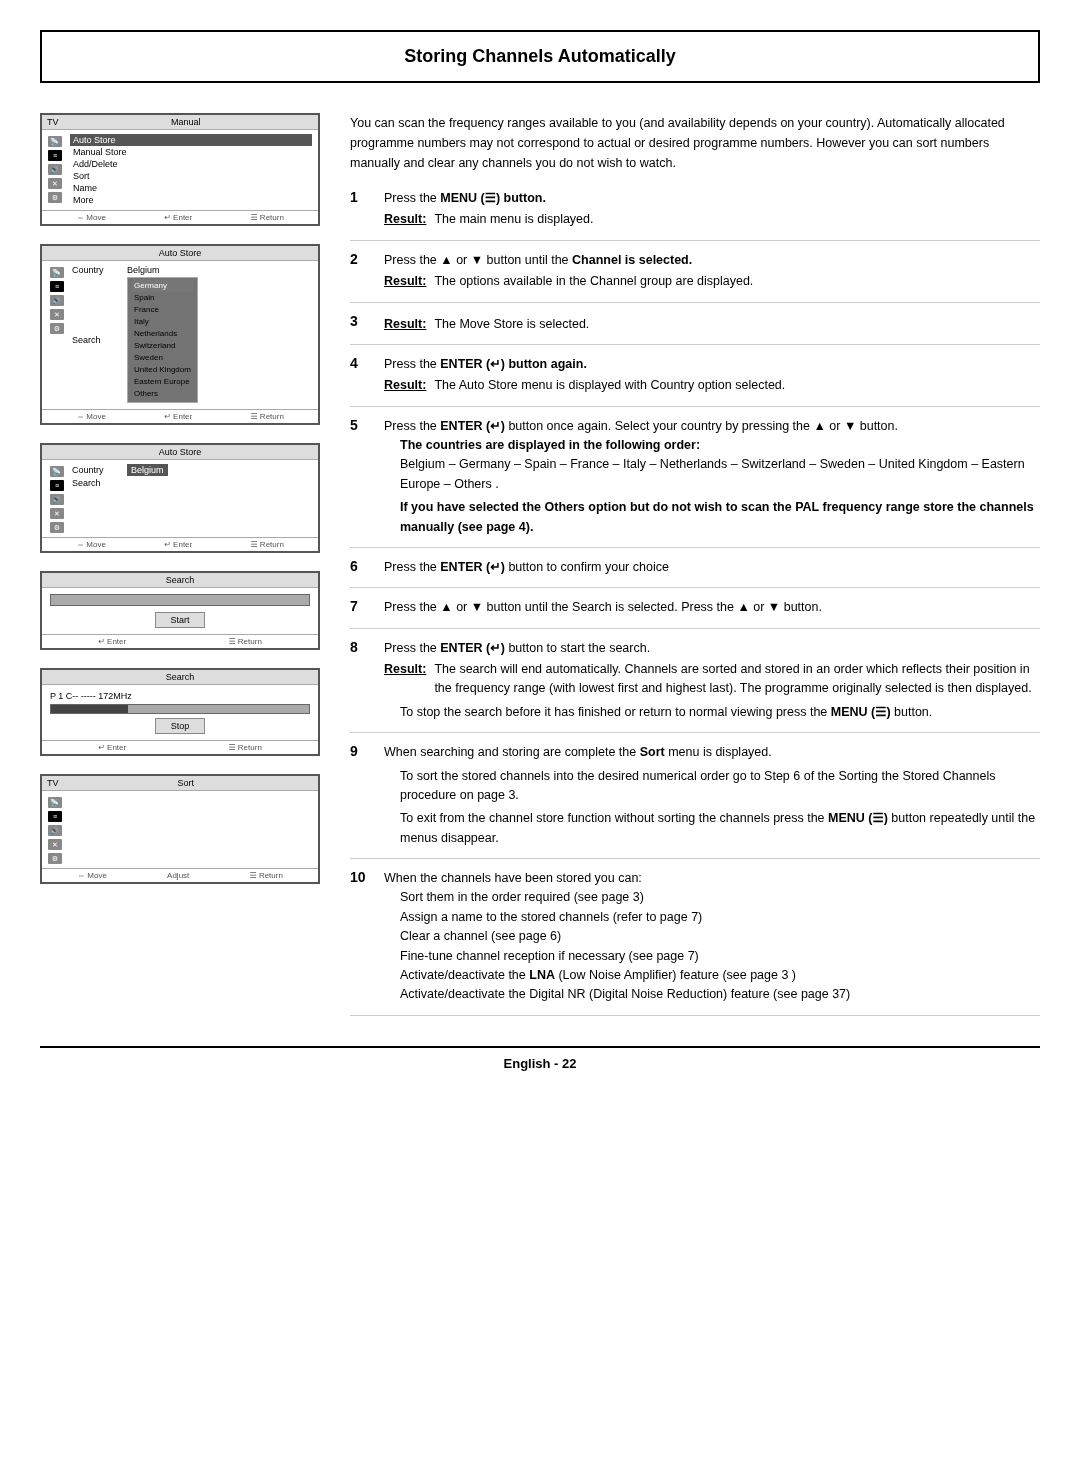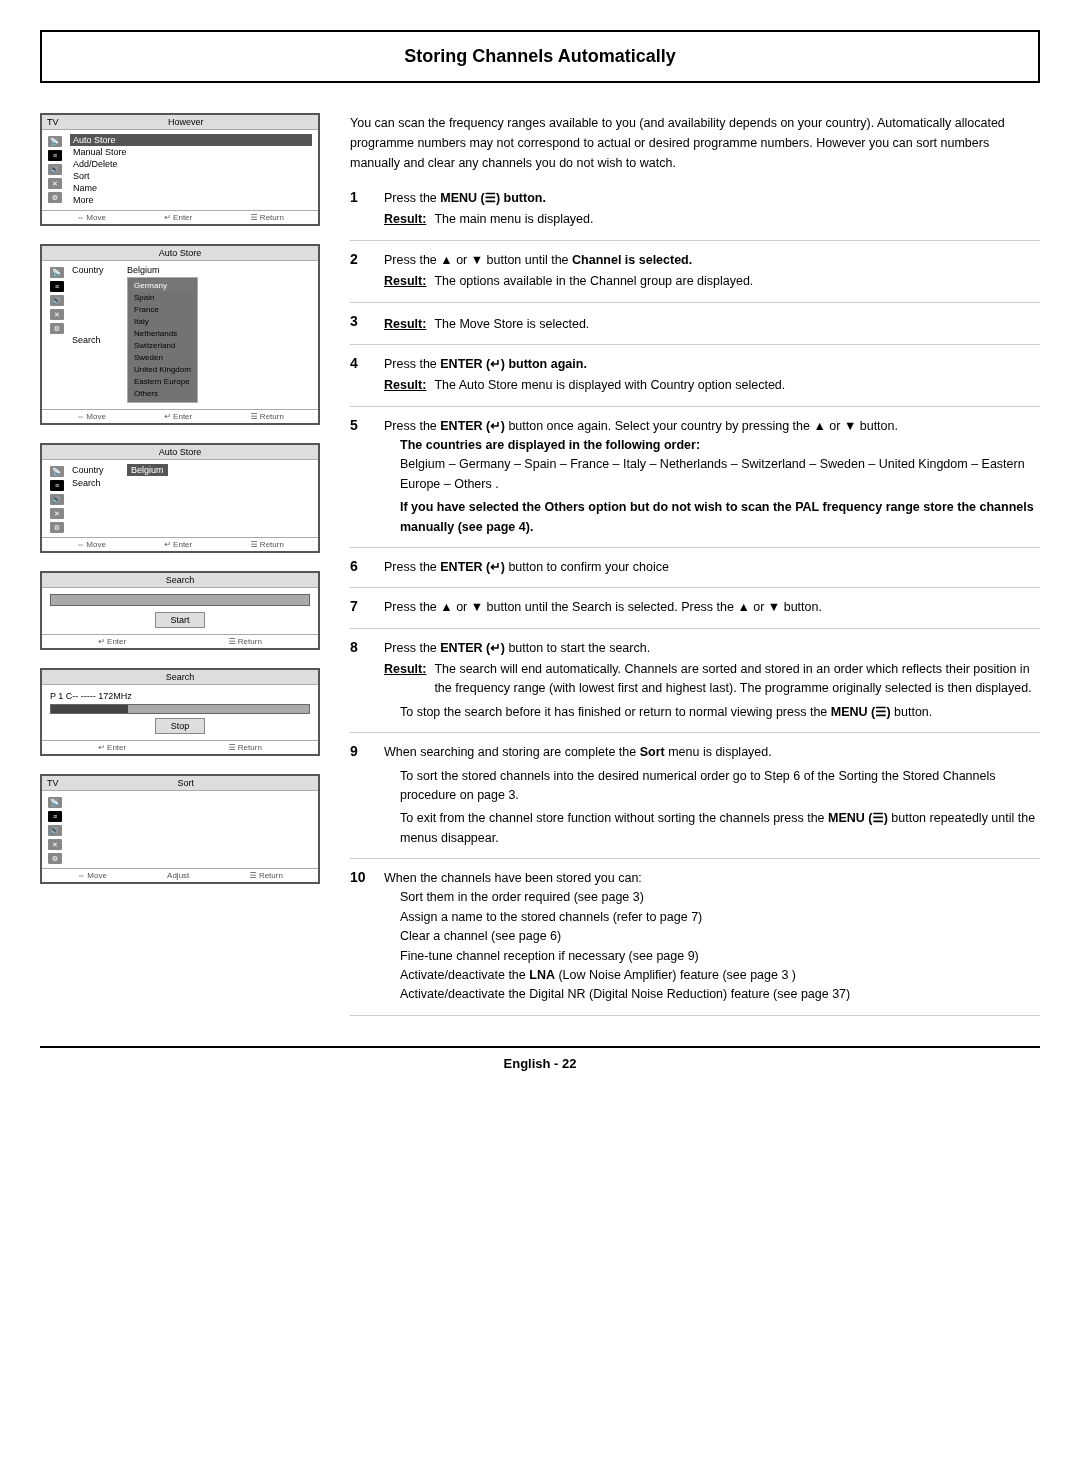--- a/index.html
+++ b/index.html
@@ -262,21 +262,21 @@
     <div class="title-text">Storing Channels Automatically</div>
   </div>
 
   <div class="content-area">
 
     <div class="left-panel">
 
       <div class="tv-screen">
         <div class="tv-header">
           <span>TV</span>
-          <span>However</span>
+          <span>Manual</span>
           <span></span>
         </div>
         <div class="tv-body tv-icon-row">
           <div class="tv-icons">
             <div class="tv-icon">📡</div>
             <div class="tv-icon active">≡</div>
             <div class="tv-icon">🔊</div>
             <div class="tv-icon">✕</div>
             <div class="tv-icon">⚙</div>
           </div>
@@ -509,21 +509,21 @@
         </div>
       </div>
 
       <div class="step-row">
         <div class="step-num">10</div>
         <div class="step-content">
           <div>When the channels have been stored you can:</div>
           <div class="indent">Sort them in the order required (see page  3)</div>
           <div class="indent">Assign a name to the stored channels (refer to page  7)</div>
           <div class="indent">Clear a channel (see page  6)</div>
-          <div class="indent">Fine-tune channel reception if necessary (see page  9)</div>
+          <div class="indent">Fine-tune channel reception if necessary (see page  7)</div>
           <div class="indent">Activate/deactivate the <b>LNA</b> (Low Noise Amplifier) feature (see page 3 )</div>
           <div class="indent">Activate/deactivate the Digital NR (Digital Noise Reduction) feature (see page 37)</div>
         </div>
       </div>
 
     </div>
   </div>
 
   
   <div class="footer-bar">

